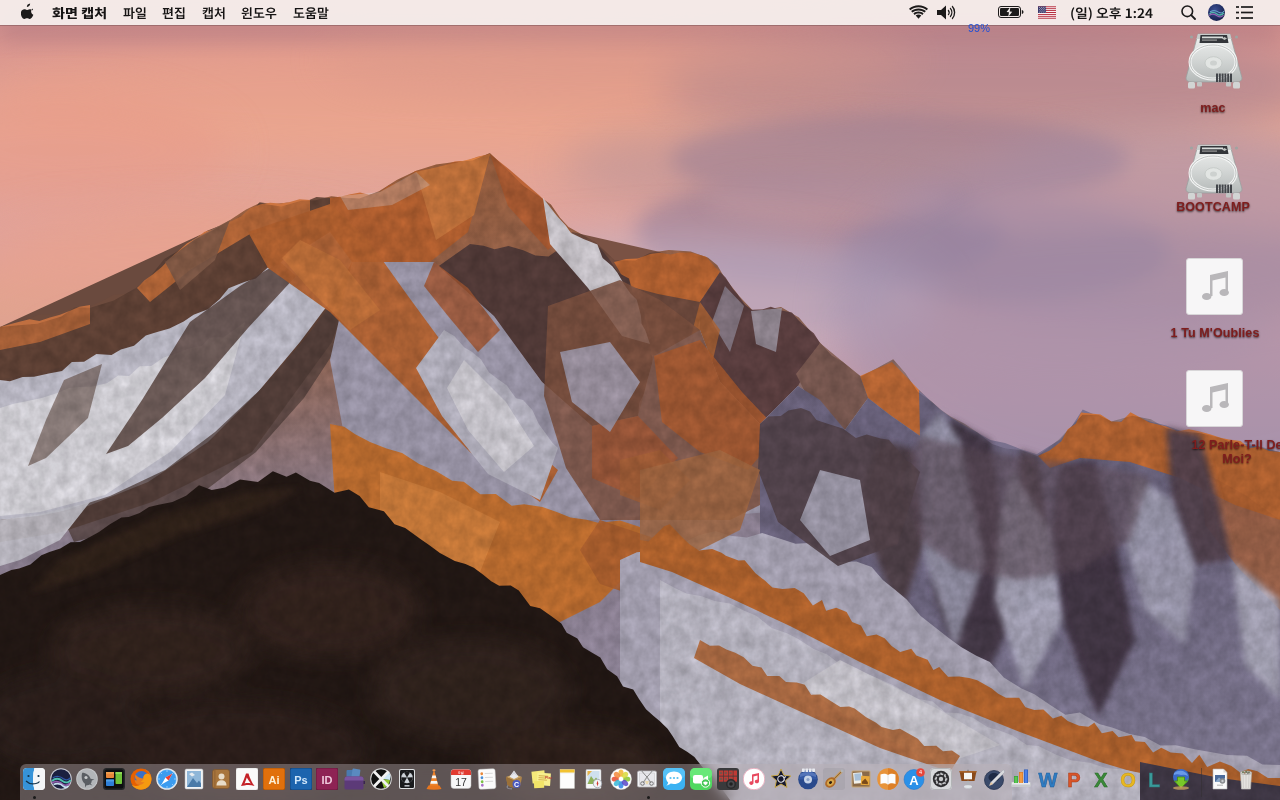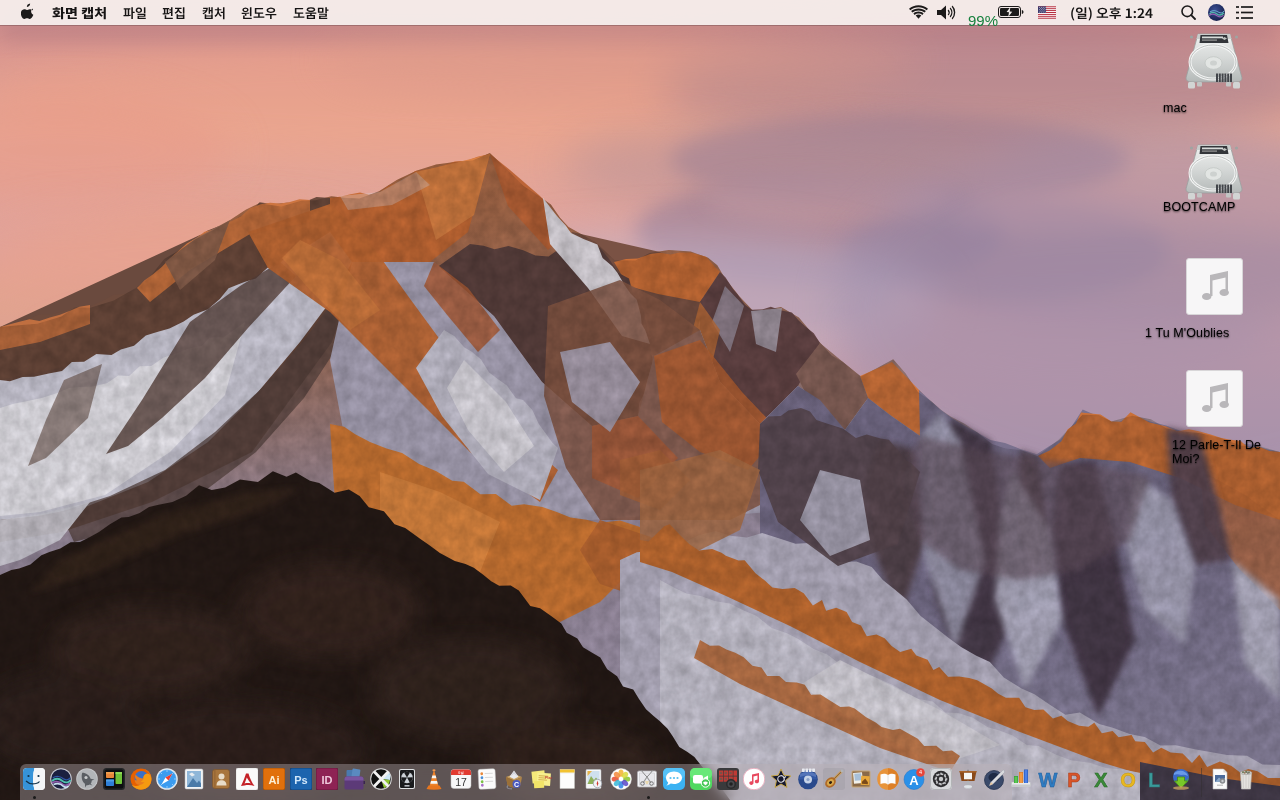--- a/index.html
+++ b/index.html
@@ -1,17 +1,17 @@
 <!DOCTYPE html>
 <html><head><meta charset="utf-8"><style>
 *{margin:0;padding:0;box-sizing:border-box}
 html,body{width:1280px;height:800px;overflow:hidden;font-family:"Liberation Sans",sans-serif;-webkit-font-smoothing:antialiased}
 #desk{position:relative;width:1280px;height:800px;background:#b09a9f}
 #menubar{position:absolute;top:0;left:0;width:1280px;height:25px;background:rgba(246,240,238,0.93);box-shadow:0 0.5px 0 rgba(60,40,45,0.55);z-index:10}
-.dlabel{position:absolute;color:#000000;font-weight:normal;font-size:12.5px;text-align:left;text-shadow:0 1px 2px rgba(0,0,0,0.65);letter-spacing:0.1px}
+.dlabel{position:absolute;color:#7f1d1d;font-weight:bold;font-size:12.5px;text-align:center;text-shadow:0 1px 2px rgba(0,0,0,0.65);letter-spacing:0.1px}
 #dock{position:absolute;left:20px;top:764px;width:992px;height:36px;background:rgba(188,178,182,0.4);-webkit-backdrop-filter:blur(8px);backdrop-filter:blur(8px);border-radius:6px 6px 0 0;z-index:10}
 </style></head><body>
 <div id="desk">
 <svg id="wall" width="1280" height="800" viewBox="0 0 1280 800" style="position:absolute;top:0;left:0">
 <defs>
 <linearGradient id="sky" x1="0" y1="0" x2="0" y2="1">
  <stop offset="0" stop-color="#cc8a8c"></stop>
  <stop offset="0.07" stop-color="#db9890"></stop>
  <stop offset="0.16" stop-color="#e6a795"></stop>
  <stop offset="0.28" stop-color="#e0a39b"></stop>
@@ -199,21 +199,21 @@
         </g>
       </svg>
       <svg style="position:absolute;left:937px;top:5px" width="22" height="15" viewBox="0 0 22 15">
         <g fill="#1c1a1a">
           <path d="M0 5 H4 L9 0.5 V14.5 L4 10 H0 Z"></path>
           <path d="M11.5 4.5 A4.5 4.5 0 0 1 11.5 10.5 L10.7 9.5 A3.2 3.2 0 0 0 10.7 5.5 Z"></path>
           <path d="M13.5 2.5 A7.3 7.3 0 0 1 13.5 12.5 L12.7 11.4 A6 6 0 0 0 12.7 3.6 Z"></path>
           <path d="M15.5 0.6 A10 10 0 0 1 15.5 14.4 L14.7 13.3 A8.7 8.7 0 0 0 14.7 1.7 Z"></path>
         </g>
       </svg>
-      <div style="position:absolute;left:968px;top:12px;width:30px;font-size:15px;color:#15803d">99%</div>
+      <div style="position:absolute;left:968px;top:22px;width:30px;font-size:11px;color:#1d4ed8">99%</div>
       <svg style="position:absolute;left:998px;top:6px" width="26" height="13" viewBox="0 0 26 13">
         <rect x="0.5" y="0.5" width="22" height="11" rx="2.5" fill="none" stroke="#1c1a1a" stroke-width="1"></rect>
         <rect x="2" y="2" width="19" height="8" rx="1.2" fill="#1c1a1a"></rect>
         <path d="M23.8 4 V8 C25 7.8 25.5 7 25.5 6 C25.5 5 25 4.2 23.8 4Z" fill="#1c1a1a"></path>
         <path d="M12.4 1 L8.6 6.1 L11 6.3 L10.2 11 L14.2 5.7 L11.7 5.5 Z" fill="#f2ecea"></path>
       </svg>
       <svg style="position:absolute;left:1038px;top:5.5px" width="18" height="13" viewBox="0 0 19 13">
         <rect width="19" height="13" fill="#b22234"></rect>
         <g fill="#fff">
           <rect y="1" width="19" height="1"></rect>

